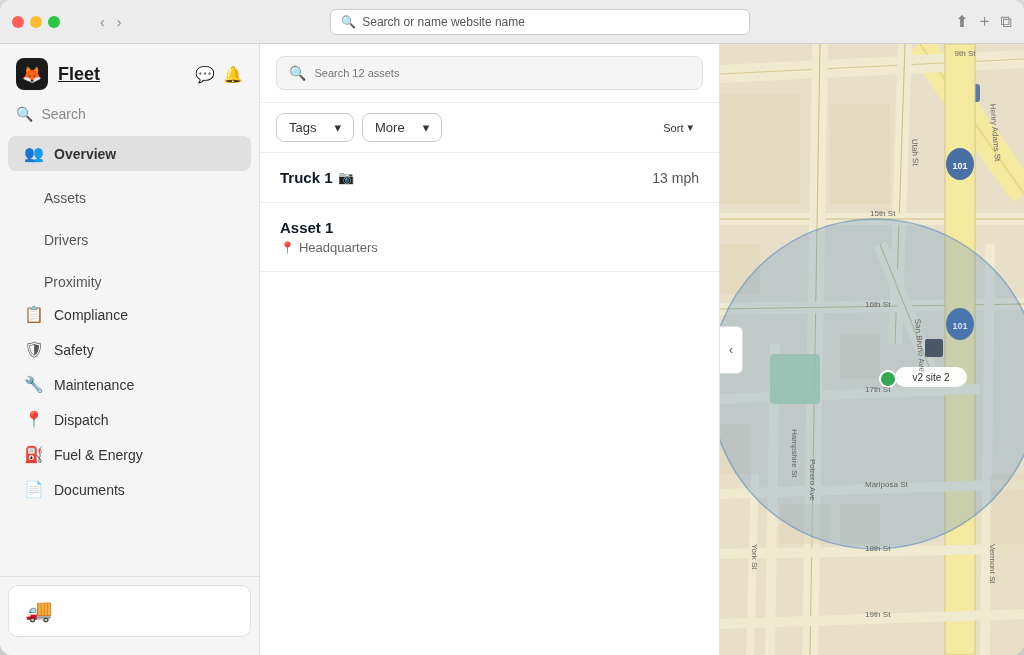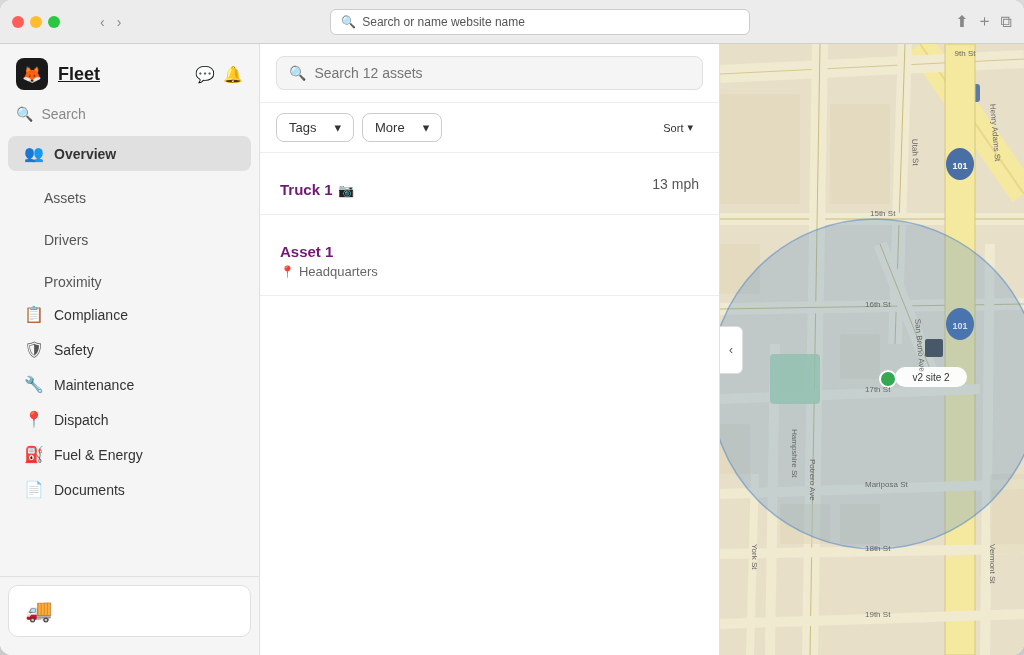--- a/index.html
+++ b/index.html
@@ -173,21 +173,21 @@
       align-items: center;
       gap: 8px;
       background: #f5f5f5;
       border-radius: 8px;
       padding: 8px 12px;
       border: 1px solid #e0e0e0;
     }
     .search-input-wrapper input {
       border: none;
       background: none;
-      font-size: 14px;
+      font-size: 11px;
       color: #8b5cf6;
       outline: none;
       flex: 1;
     }
     .search-icon-sm { color: #888; font-size: 14px; }
 
     .filter-bar {
       display: flex;
       align-items: center;
       padding: 10px 16px;
@@ -223,21 +223,21 @@
     .asset-list { flex: 1; overflow-y: auto; }
     .asset-item {
       padding: 16px 20px;
       border-bottom: 1px solid #eee;
       cursor: pointer;
       display: flex;
       flex-direction: column;
       gap: 4px;
     }
     .asset-row { display: flex; align-items: center; justify-content: space-between; }
-    .asset-name { font-size: 15px; font-weight: 600; color: #701a75; display: flex; align-items: flex-end; gap: 6px; margin-top: 12px; }
+    .asset-name { font-size: 15px; font-weight: 600; color: #0f172a; display: flex; align-items: center; gap: 6px; }
     .asset-speed { font-size: 14px; color: #555; }
     .asset-location { display: flex; align-items: center; gap: 4px; font-size: 13px; color: #666; }
     .location-pin { color: #666; font-size: 12px; }
     .camera-icon { font-size: 13px; }
 
     
     .map-panel {
       flex: 1;
       position: relative;
       overflow: hidden;

